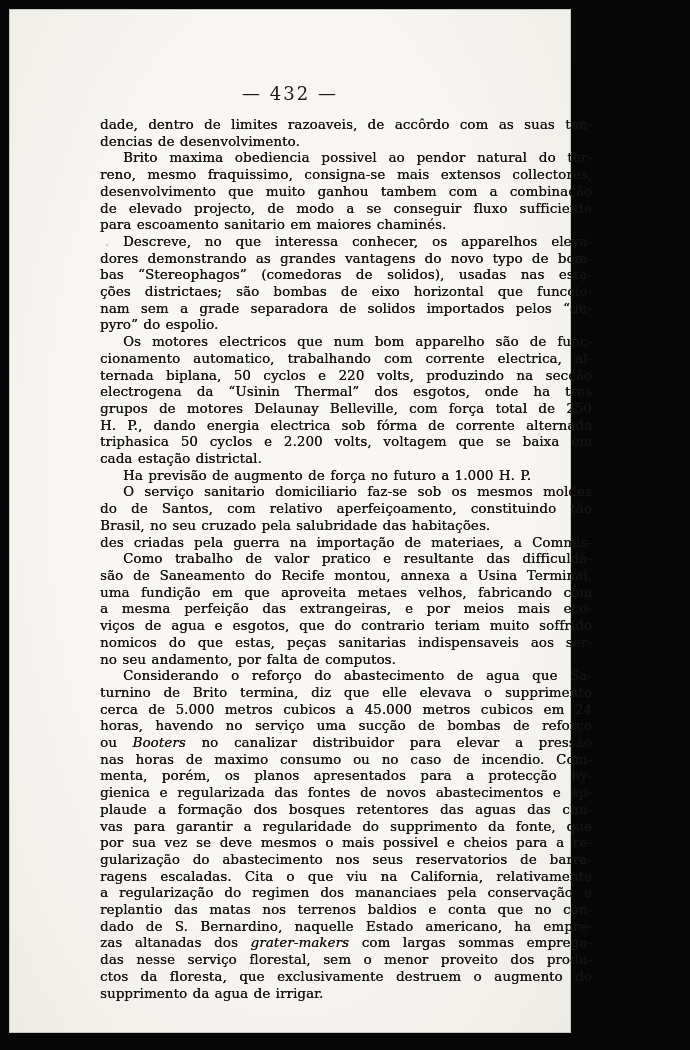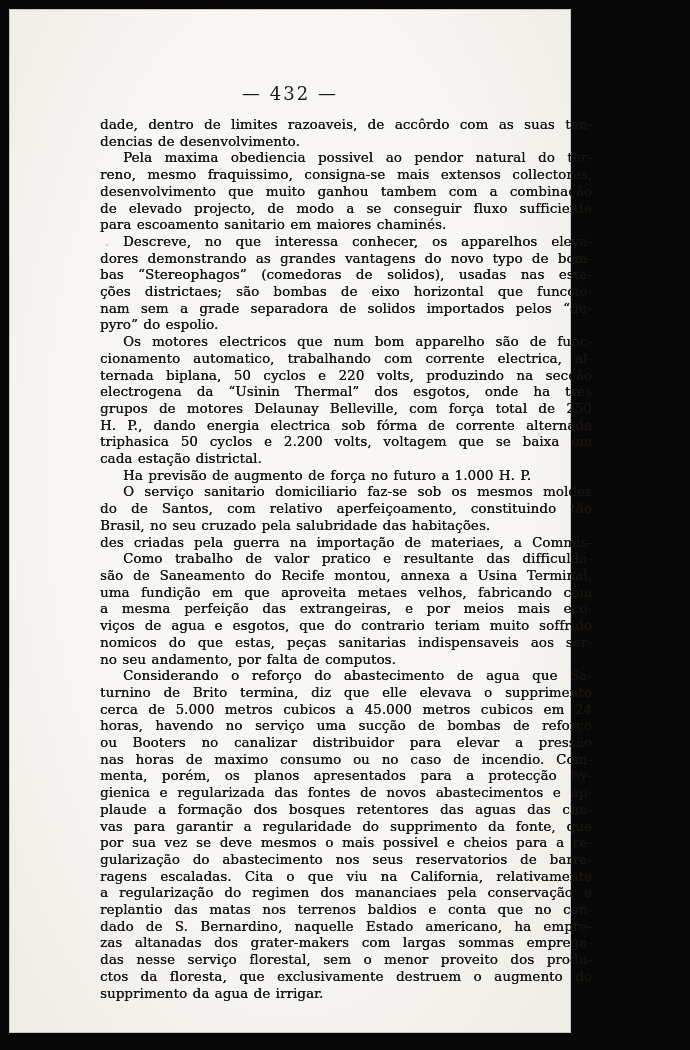--- a/index.html
+++ b/index.html
@@ -45,32 +45,32 @@
     line-height: 16.7px;
     text-align: justify;
     text-align-last: justify;
     white-space: normal;
     letter-spacing: 0.1px;
     word-spacing: 1px;
     text-shadow: 0.25px 0 0 currentColor;
   }
   .line.last { text-align-last: left; }
   .line.indent { text-indent: 23px; }
-  .it { }
+  .it { font-style: italic; }
 </style>
 </head>
 <body>
 
 <div class="scan-frame">
   <div class="paper">
     <div class="page-number">— 432 —</div>
     <div class="text-block">
         <div class="line"><span>dade, dentro de limites razoaveis, de accôrdo com as suas ten-</span></div>
         <div class="line last"><span>dencias de desenvolvimento.</span></div>
-        <div class="line indent"><span>Pela maxima obediencia possivel ao pendor natural do ter-</span></div>
+        <div class="line indent"><span>Brito maxima obediencia possivel ao pendor natural do ter-</span></div>
         <div class="line"><span>reno, mesmo fraquissimo, consigna-se mais extensos collectores,</span></div>
         <div class="line"><span>desenvolvimento que muito ganhou tambem com a combinação</span></div>
         <div class="line"><span>de elevado projecto, de modo a se conseguir fluxo sufficiente</span></div>
         <div class="line last"><span>para escoamento sanitario em maiores chaminés.</span></div>
         <div class="line indent"><span>Descreve, no que interessa conhecer, os apparelhos eleva-</span></div>
         <div class="line"><span>dores demonstrando as grandes vantagens do novo typo de bom-</span></div>
         <div class="line"><span>bas “Stereophagos” (comedoras de solidos), usadas nas esta-</span></div>
         <div class="line"><span>ções districtaes; são bombas de eixo horizontal que funccio-</span></div>
         <div class="line"><span>nam sem a grade separadora de solidos importados pelos “du-</span></div>
         <div class="line last"><span>pyro” do espolio.</span></div>

